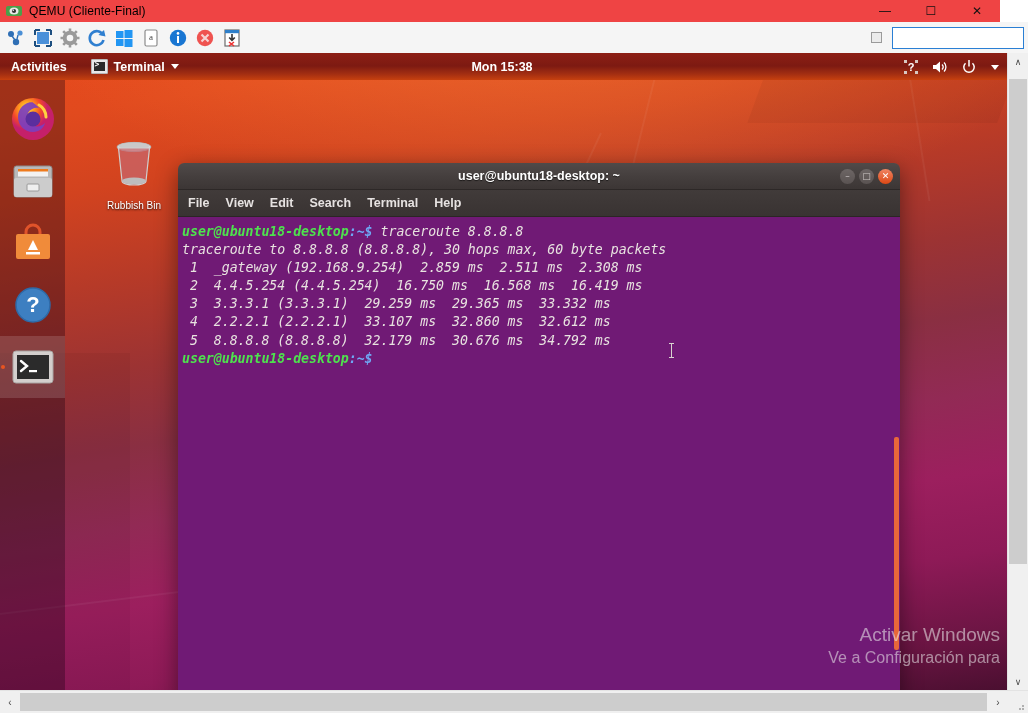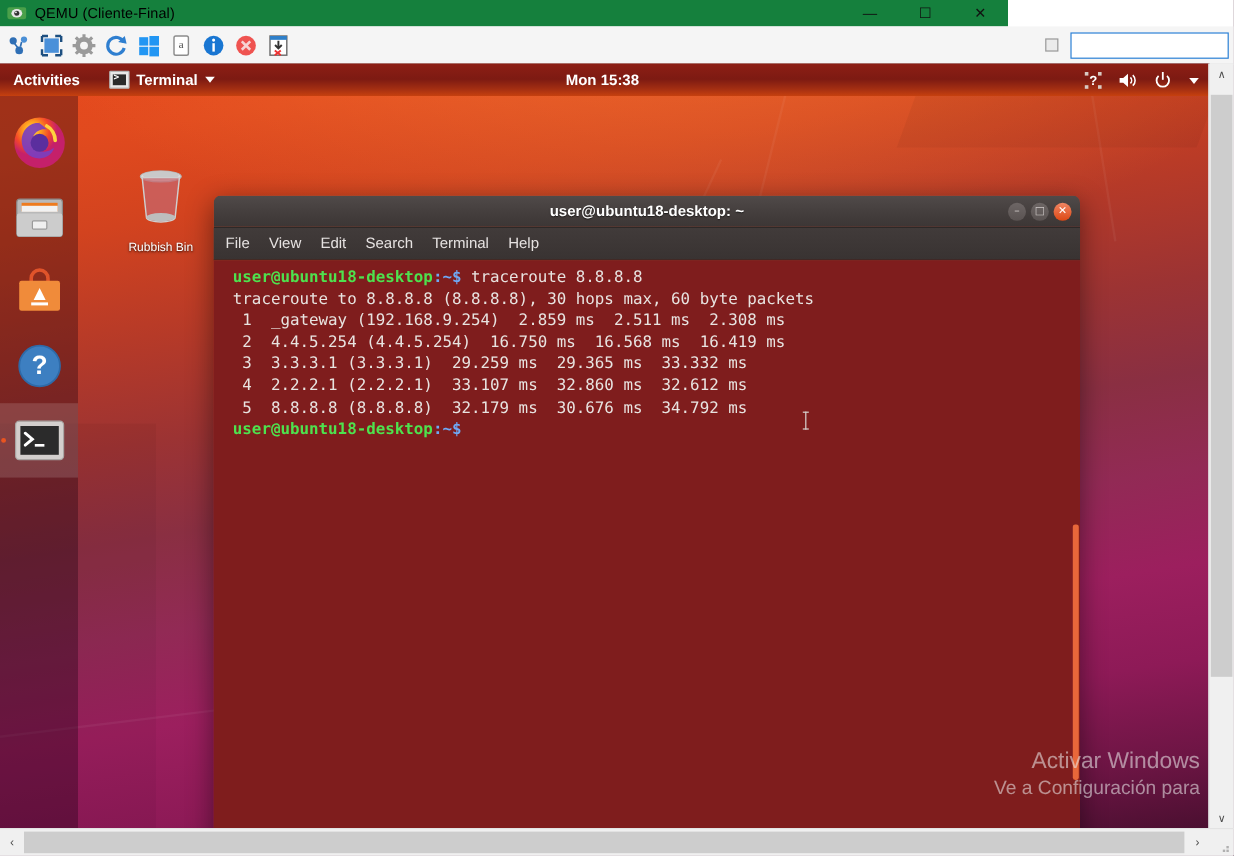--- a/index.html
+++ b/index.html
@@ -11,22 +11,22 @@
   }
   #root {
     position: relative;
     width: 1028px; height: 713px;
     overflow: hidden;
   }
 
   
   .qemu-titlebar {
     position: absolute; left: 0; top: 0;
-    width: 840px; height: 22px;
-    background: #15803d;
+    width: 1000px; height: 22px;
+    background: #ef4444;
     border-bottom: 1px solid #f0f0f0;
     display: flex; align-items: center;
   }
   .qemu-title-icon {
     width: 16px; height: 14px; margin-left: 6px; margin-right: 7px;
     position: relative; flex: none;
   }
   .qemu-title-text {
     font-size: 12px; color: #000; letter-spacing: 0.1px;
     white-space: nowrap;
@@ -213,32 +213,34 @@
   .tb-circ.max { background: linear-gradient(180deg,#6d6665,#5a5352); color:#cfc9c8; }
   .tb-circ.cls { background: linear-gradient(180deg,#f08563,#dd4814); color:#ffffff; }
 
   .term-menubar {
     height: 27px; width: 100%;
     background: linear-gradient(180deg,#413b3a 0%,#393332 100%);
     display: flex; align-items: center;
     padding-left: 10px; box-sizing: border-box;
     gap: 16px;
     border-bottom: 1px solid #2b2625;
+    font-weight: bold;
   }
   .term-menu-item {
     color: #e6e2e1; font-size: 12.5px;
   }
 
   .term-body {
     width: 100%; height: 484px;
-    background: #7f1d1d;
+    background: #701a75;
     position: relative;
     box-sizing: border-box;
-    padding: 6px 8px 0 16px;
+    padding: 6px 8px 0 4px;
     overflow: hidden;
+    font-style: italic;
   }
   .term-text {
     font-family: "DejaVu Sans Mono", monospace;
     font-size: 13.2px;
     line-height: 18.1px;
     color: #e8e3e0;
     white-space: pre;
     margin: 0; padding: 0;
   }
   .c-prompt { color: #4ee24e; font-weight: bold; }

